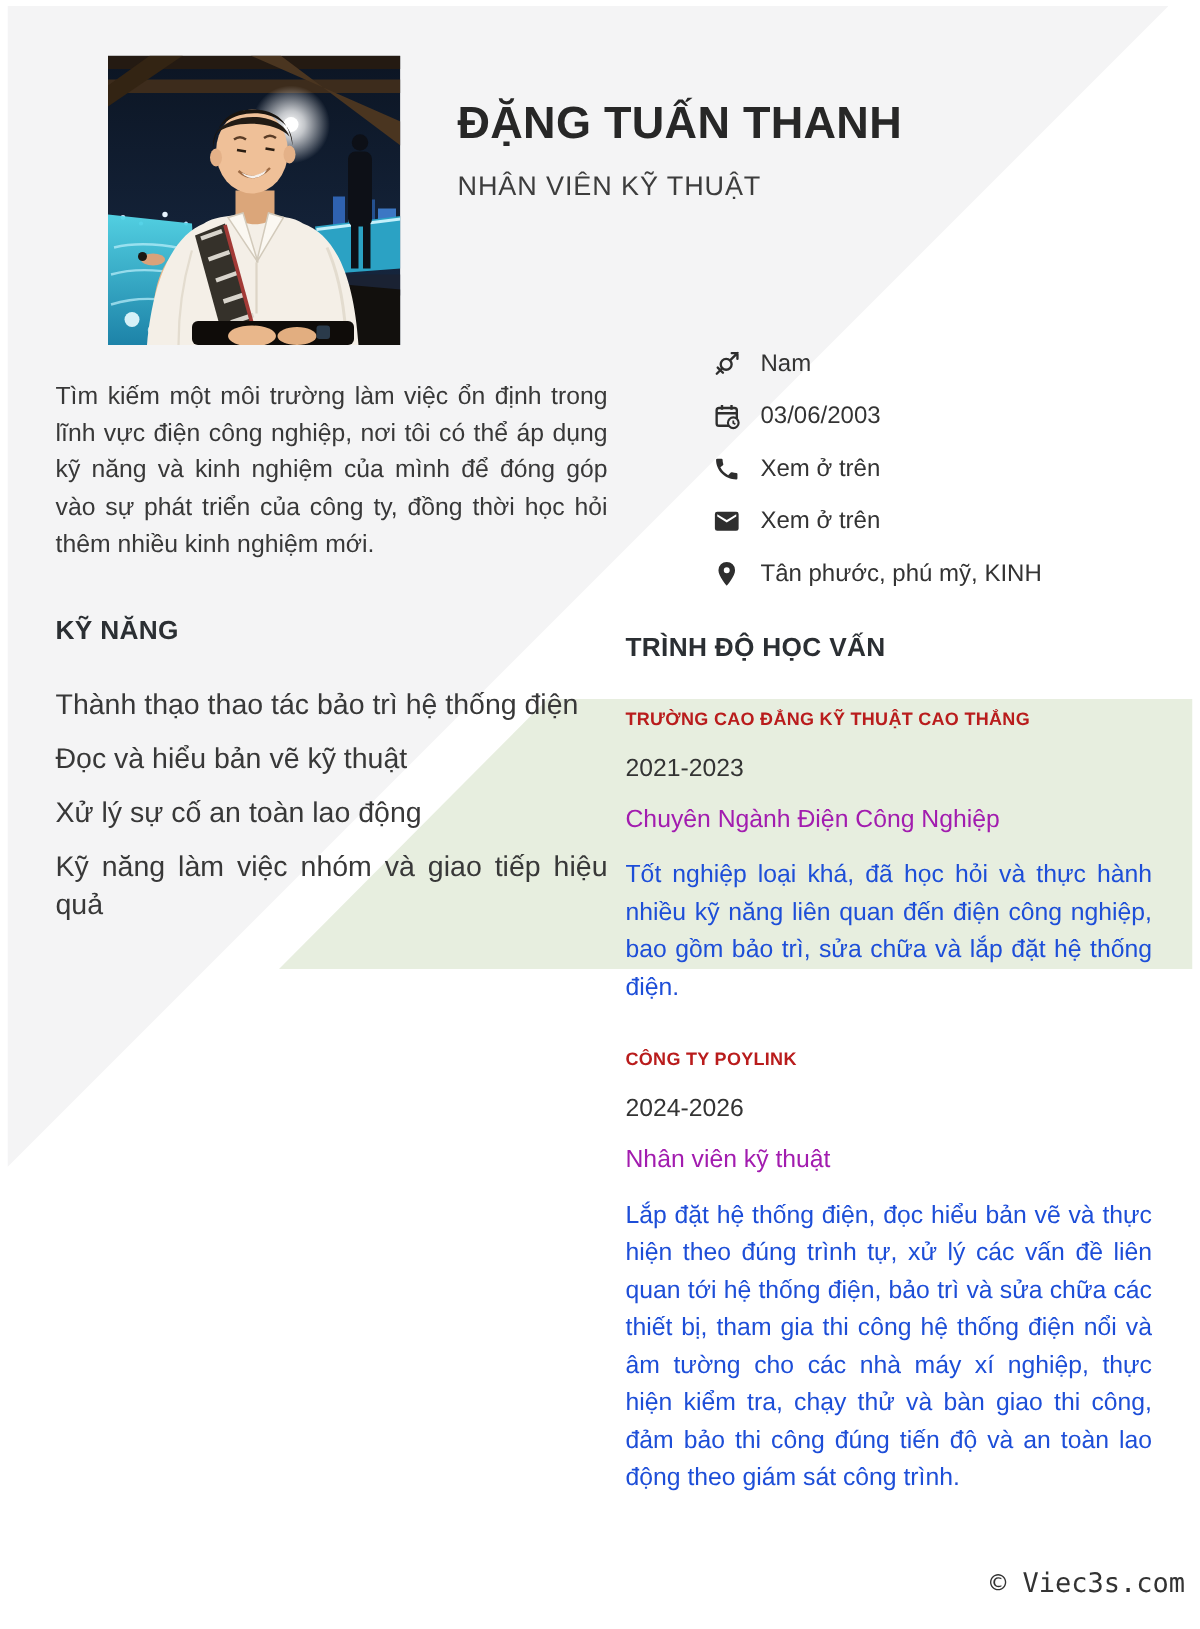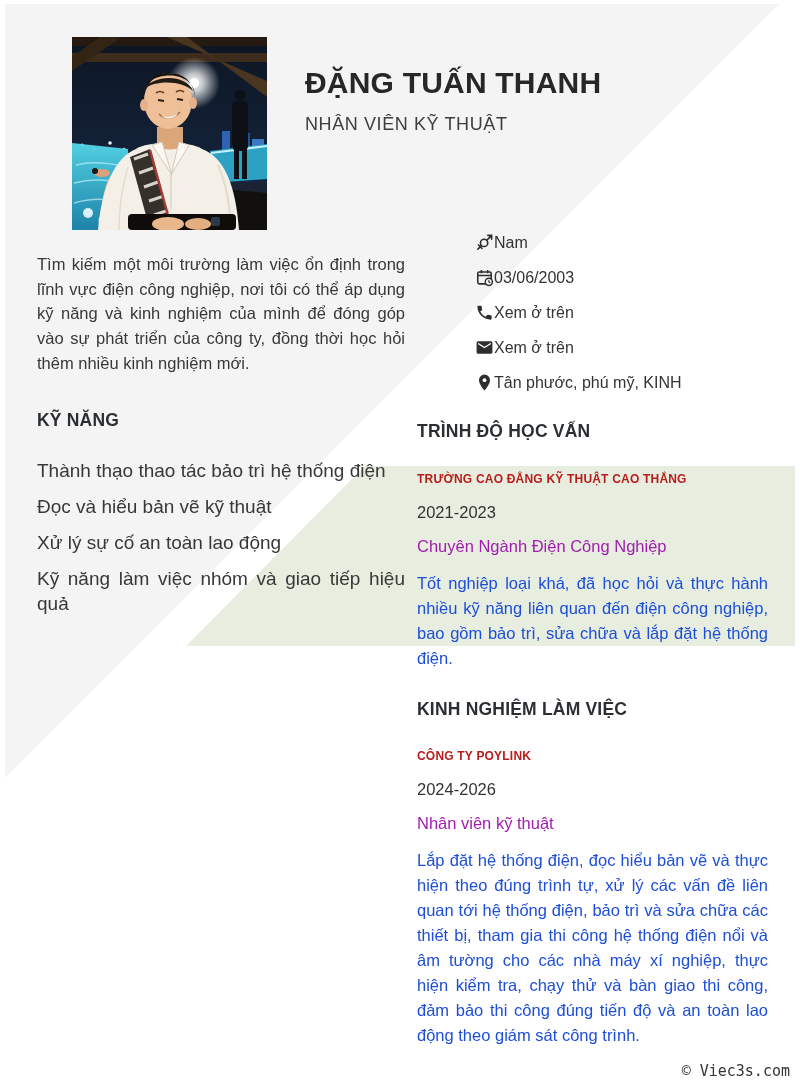--- a/index.html
+++ b/index.html
@@ -40,21 +40,21 @@
   
   .summary{
     position:absolute;left:37px;top:252px;width:368px;
     font-size:16.5px;line-height:24.7px;text-align:justify;margin:0;
   }
   
   .contact{
     position:absolute;left:475px;top:231px;list-style:none;margin:0;padding:0;
   }
   .contact li{
-    display:flex;align-items:center;margin-bottom:12px;height:23px;
+    display:flex;align-items:center;gap:13px;margin-bottom:12px;height:23px;
   }
   .contact .ico{width:19px;height:19px;flex:0 0 19px;color:#2e2e2e;display:inline-flex;}
   .contact .ico svg{width:19px;height:19px;}
   .contact .val{font-size:16px;color:#333;white-space:nowrap;}
   
   .sec-h{
     margin:0;font-size:17.5px;font-weight:700;color:#2b2f33;letter-spacing:0.2px;
   }
   
   .skills{position:absolute;left:37px;top:410px;width:368px;}
@@ -64,23 +64,23 @@
   .education{position:absolute;left:417px;top:421px;width:351px;}
   .experience{position:absolute;left:417px;top:699px;width:351px;}
   .org{margin:0;font-size:12px;font-weight:700;color:#b91c1c;letter-spacing:0.2px;}
   .years{margin:17px 0 0 0;font-size:16.5px;color:#333;}
   .role{margin:15px 0 0 0;font-size:16.5px;color:#a21caf;}
   .desc{margin:15px 0 0 0;font-size:16.5px;line-height:25px;text-align:justify;color:#1d4ed8;}
   .education .sec-h{margin-bottom:30px;}
   .experience .sec-h{margin-bottom:29px;}
   
   .footer{
-    position:absolute;right:10px;bottom:6px;
+    position:absolute;right:10px;bottom:20px;
     font-family:"DejaVu Sans Mono", monospace;
-    font-size:15px;color:#333;
+    font-size:18px;color:#333;
   }
 </style>
 </head>
 <body>
 
 <div class="page">
 
   <div class="band-gray"></div>
   <div class="band-green"></div>
 
@@ -235,21 +235,20 @@
 
   <section class="education">
     <h2 class="sec-h">TRÌNH ĐỘ HỌC VẤN</h2>
     <h3 class="org">TRƯỜNG CAO ĐẲNG KỸ THUẬT CAO THẮNG</h3>
     <p class="years">2021-2023</p>
     <p class="role">Chuyên Ngành Điện Công Nghiệp</p>
     <p class="desc">Tốt nghiệp loại khá, đã học hỏi và thực hành nhiều kỹ năng liên quan đến điện công nghiệp, bao gồm bảo trì, sửa chữa và lắp đặt hệ thống điện.</p>
   </section>
 
   <section class="experience">
-    <h2 class="sec-h">KINH NGHIỆM LÀM VIỆC</h2>
     <h3 class="org">CÔNG TY POYLINK</h3>
     <p class="years">2024-2026</p>
     <p class="role">Nhân viên kỹ thuật</p>
     <p class="desc">Lắp đặt hệ thống điện, đọc hiểu bản vẽ và thực hiện theo đúng trình tự, xử lý các vấn đề liên quan tới hệ thống điện, bảo trì và sửa chữa các thiết bị, tham gia thi công hệ thống điện nổi và âm tường cho các nhà máy xí nghiệp, thực hiện kiểm tra, chạy thử và bàn giao thi công, đảm bảo thi công đúng tiến độ và an toàn lao động theo giám sát công trình.</p>
   </section>
 
   <div class="footer">© Viec3s.com</div>
 
 </div>
 

